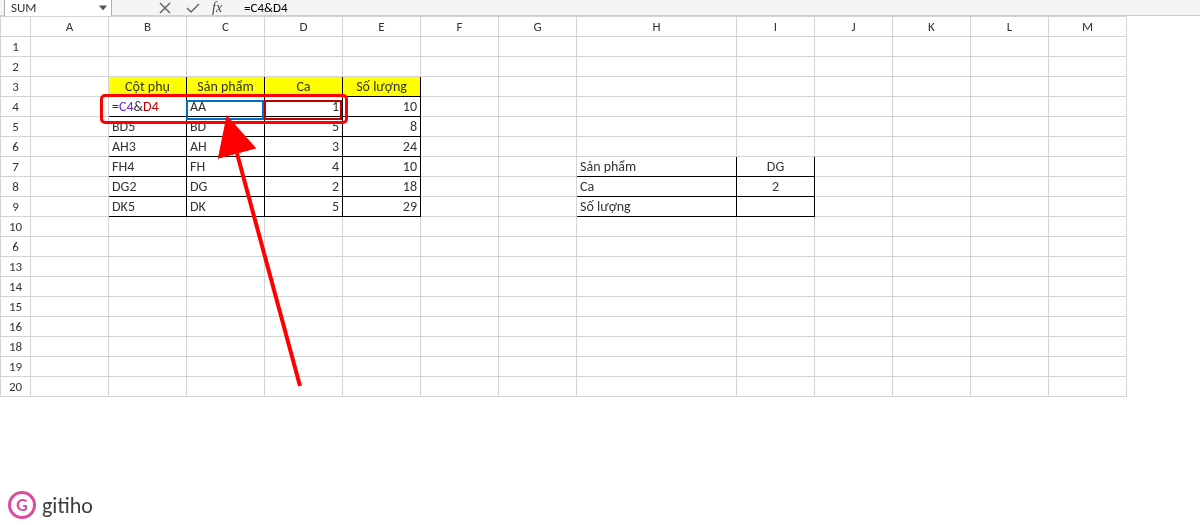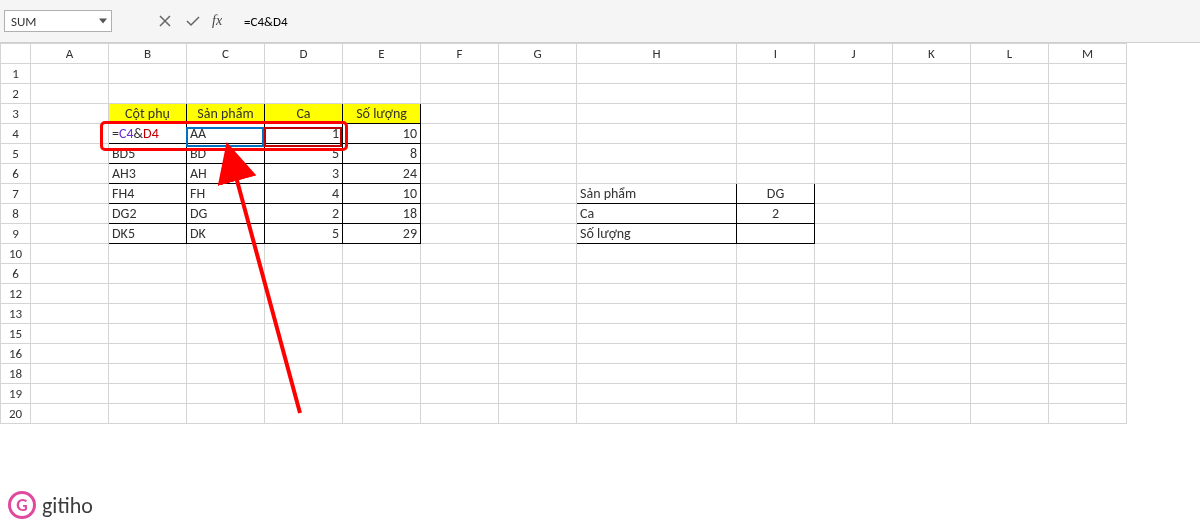--- a/index.html
+++ b/index.html
@@ -9,21 +9,21 @@
       color: #333;
       background: #fff;
       overflow: hidden;
       width: 1200px;
       height: 525px;
       position: relative;
     }
     .formula-bar {
       display: flex;
       align-items: center;
-      height: 43px;
+      height: 16px;
       border-bottom: 1px solid #d0d0d0;
       background: #f5f5f5;
     }
     .name-box {
       width: 108px;
       height: 22px;
       margin-left: 4px;
       border: 1px solid #b0b0b0;
       background: #fff;
       display: flex;
@@ -406,37 +406,37 @@
           <td class="cell"></td>
           <td class="cell"></td>
           <td class="cell"></td>
           <td class="cell"></td>
           <td class="cell"></td>
           <td class="cell"></td>
           <td class="cell"></td>
           <td class="cell"></td>
         </tr>
   <tr>
-          <th class="row-hdr">12</th>
-          <td class="cell"></td>
-          <td class="cell"></td>
-          <td class="cell"></td>
-          <td class="cell"></td>
-          <td class="cell"></td>
-          <td class="cell"></td>
-          <td class="cell"></td>
-          <td class="cell"></td>
-          <td class="cell"></td>
-          <td class="cell"></td>
-          <td class="cell"></td>
-          <td class="cell"></td>
-          <td class="cell"></td>
-        </tr>
-  <tr>
           <th class="row-hdr">13</th>
+          <td class="cell"></td>
+          <td class="cell"></td>
+          <td class="cell"></td>
+          <td class="cell"></td>
+          <td class="cell"></td>
+          <td class="cell"></td>
+          <td class="cell"></td>
+          <td class="cell"></td>
+          <td class="cell"></td>
+          <td class="cell"></td>
+          <td class="cell"></td>
+          <td class="cell"></td>
+          <td class="cell"></td>
+        </tr>
+  <tr>
+          <th class="row-hdr">14</th>
           <td class="cell"></td>
           <td class="cell"></td>
           <td class="cell"></td>
           <td class="cell"></td>
           <td class="cell"></td>
           <td class="cell"></td>
           <td class="cell"></td>
           <td class="cell"></td>
           <td class="cell"></td>
           <td class="cell"></td>

